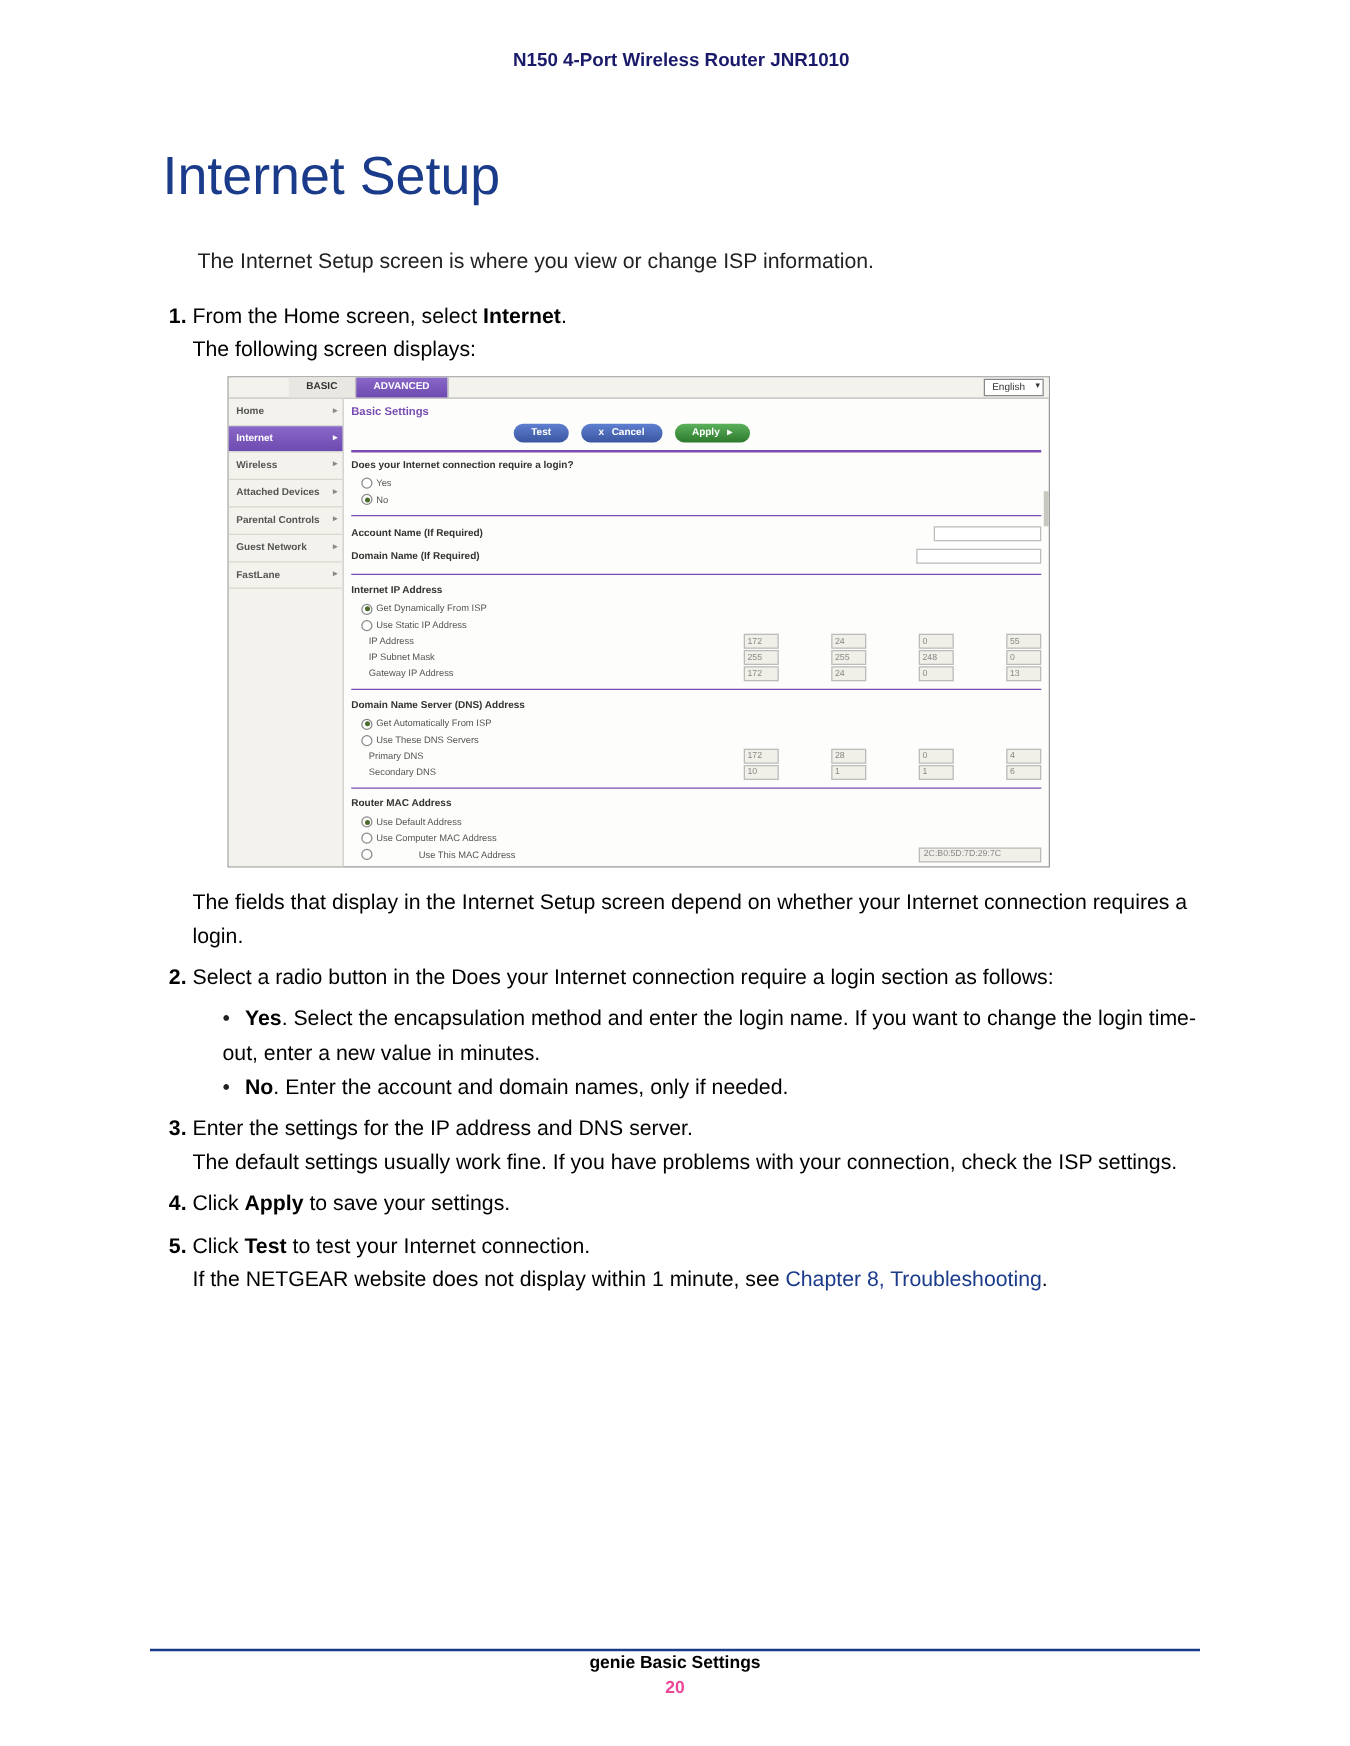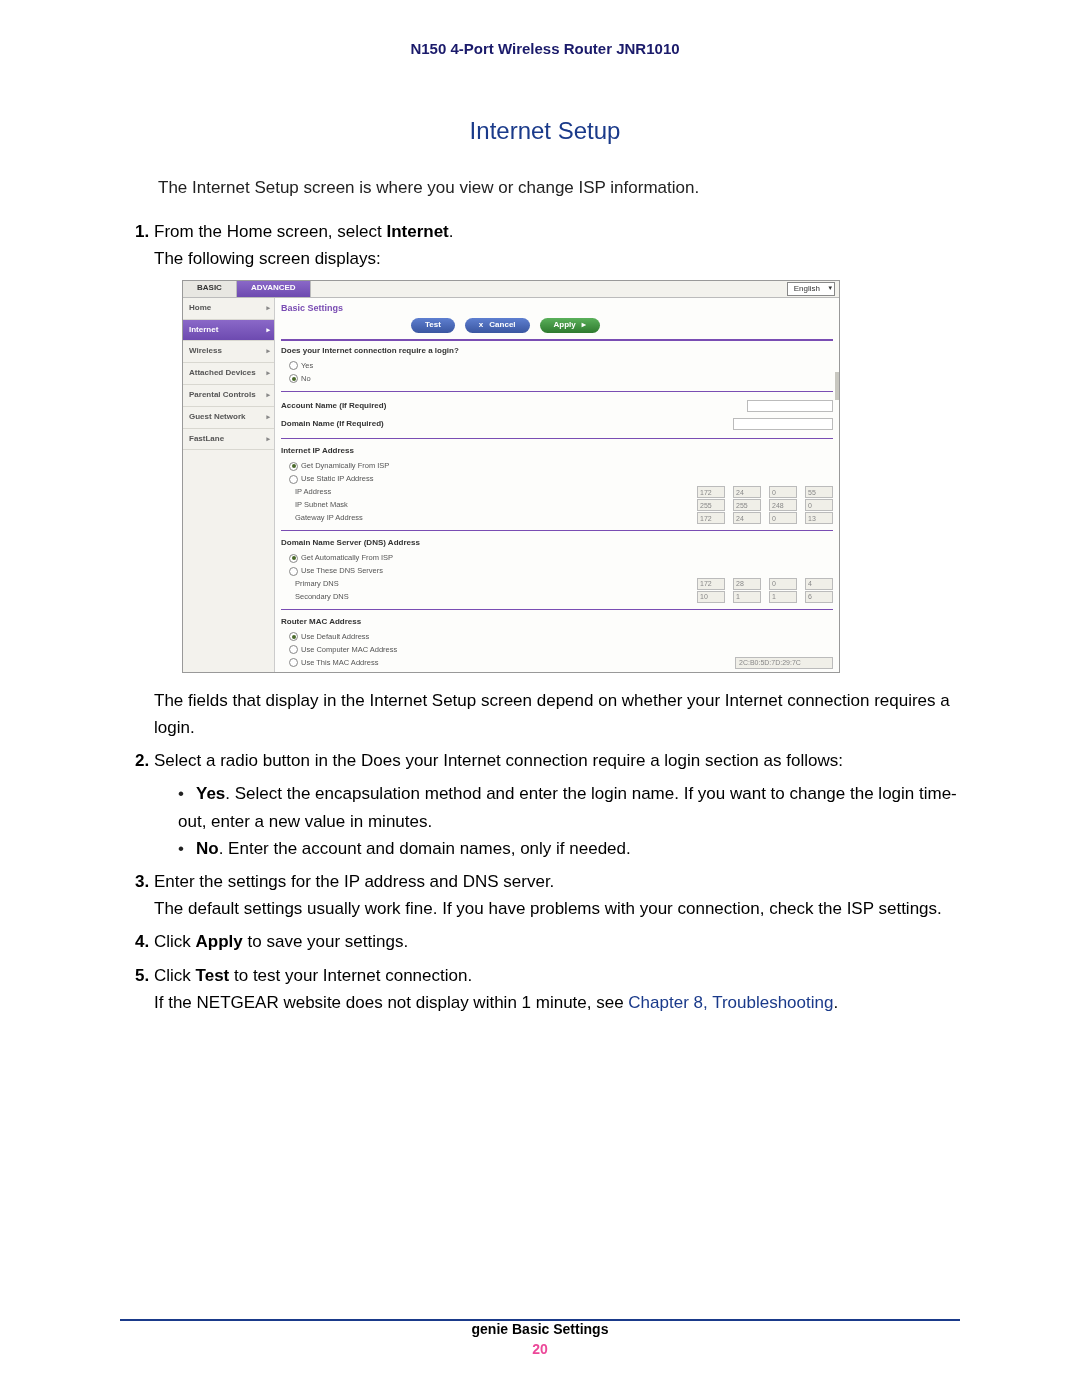--- a/index.html
+++ b/index.html
@@ -16,26 +16,25 @@
     position: relative;
   }
   .header-title {
     text-align: center;
     font-weight: bold;
     font-size: 15px;
     color: #1a1a6a;
     margin-bottom: 60px;
   }
   h1.section {
-    font-size: 24px;
+    font-size: 43px;
     font-weight: normal;
     color: #1a3a8a;
     margin: 0 0 30px 0;
     font-family: Arial, Helvetica, sans-serif;
-    text-align: center;
   }
   p.body {
     font-size: 17px;
     line-height: 1.5;
     margin: 6px 0;
     color: #222;
   }
   .ol-main {
     font-size: 17px;
     padding-left: 24px;
@@ -59,21 +58,21 @@
     margin: 8px 0 14px 28px;
     border: 1px solid #999;
     width: 656px;
     font-size: 8px;
     color: #333;
     background: #fdfdfb;
     position: relative;
     font-family: Arial, Helvetica, sans-serif;
   }
   
-  .tabs { display: flex; height: 16px; background: #f3f2ed; border-bottom: 1px solid #bbb; }
+  .tabs { display: flex; height: 16px; background: #f3f2ed; border-bottom: 1px solid #bbb; padding-left: 48px; }
   .tab {
     padding: 2px 14px;
     font-weight: bold;
     font-size: 8px;
     color: #333;
     background: #e8e7e2;
     border-right: 1px solid #bbb;
     display: flex; align-items: center;
   }
   .tab.active {
@@ -142,21 +141,21 @@
     font-size: 7.5px; color: #555; margin: 1px 0 1px 8px; display: flex; align-items: center; gap: 3px;
   }
   .radio {
     width: 7px; height: 7px; border: 1px solid #888; border-radius: 50%; display: inline-block;
     position: relative; background: #fff;
   }
   .radio.selected::after {
     content: ""; position: absolute; inset: 1.5px; border-radius: 50%; background: #4a6a2a;
   }
   .field-row {
-    display: flex; align-items: center; font-size: 7.5px; color: #555; margin: 1px 0 1px 14px;
+    display: flex; align-items: center; font-size: 7.5px; color: #555; margin: 1px 0 1px 14px; gap: 34px;
   }
   .field-row .fr-label { flex: 1; }
   .ip-box {
     width: 28px; height: 12px; border: 1px solid #bbb; background: #f0efe8;
     margin-left: 8px; font-size: 7px; color: #888; display: flex; align-items: center;
     padding-left: 2px; box-sizing: border-box;
   }
   .txt-input { width: 84px; height: 10px; border: 1px solid #bbb; background: #fff; margin-left: auto; }
   .txt-input.long { width: 98px; }
   .mac-input {

